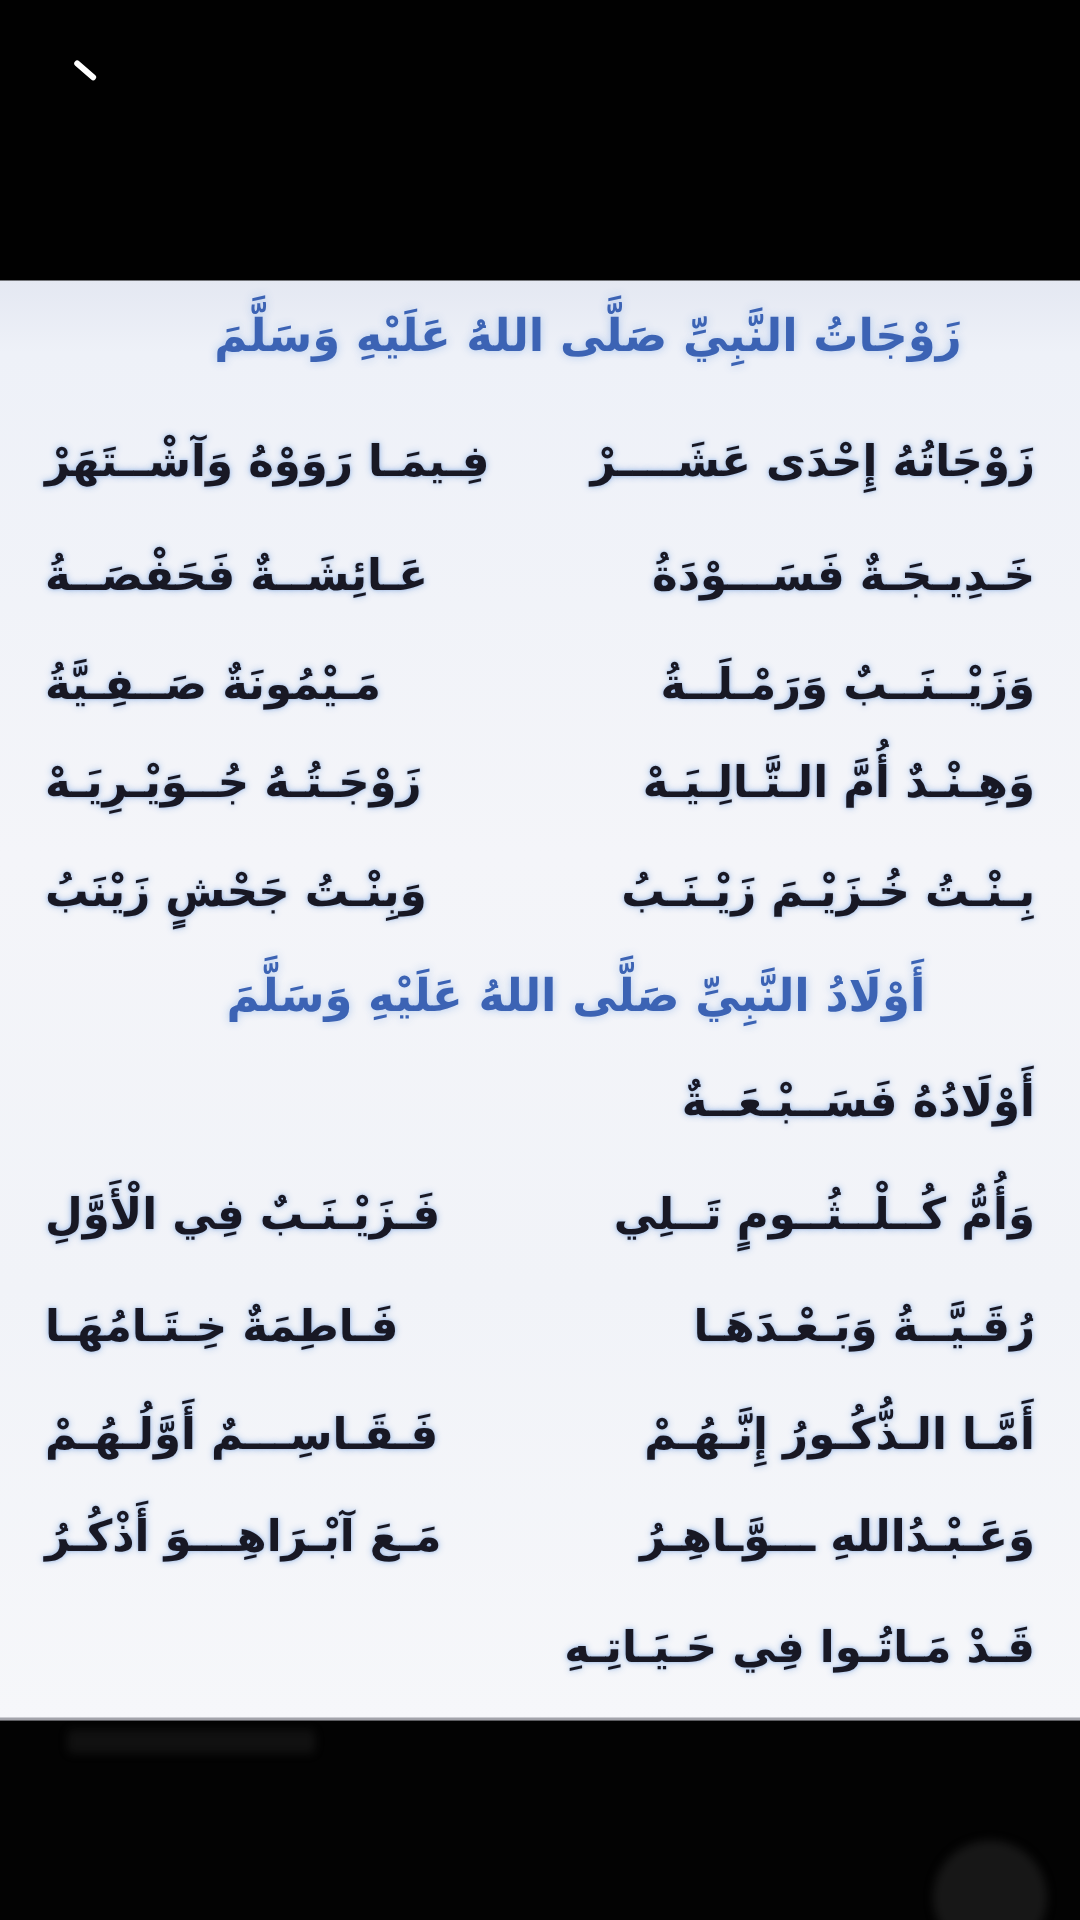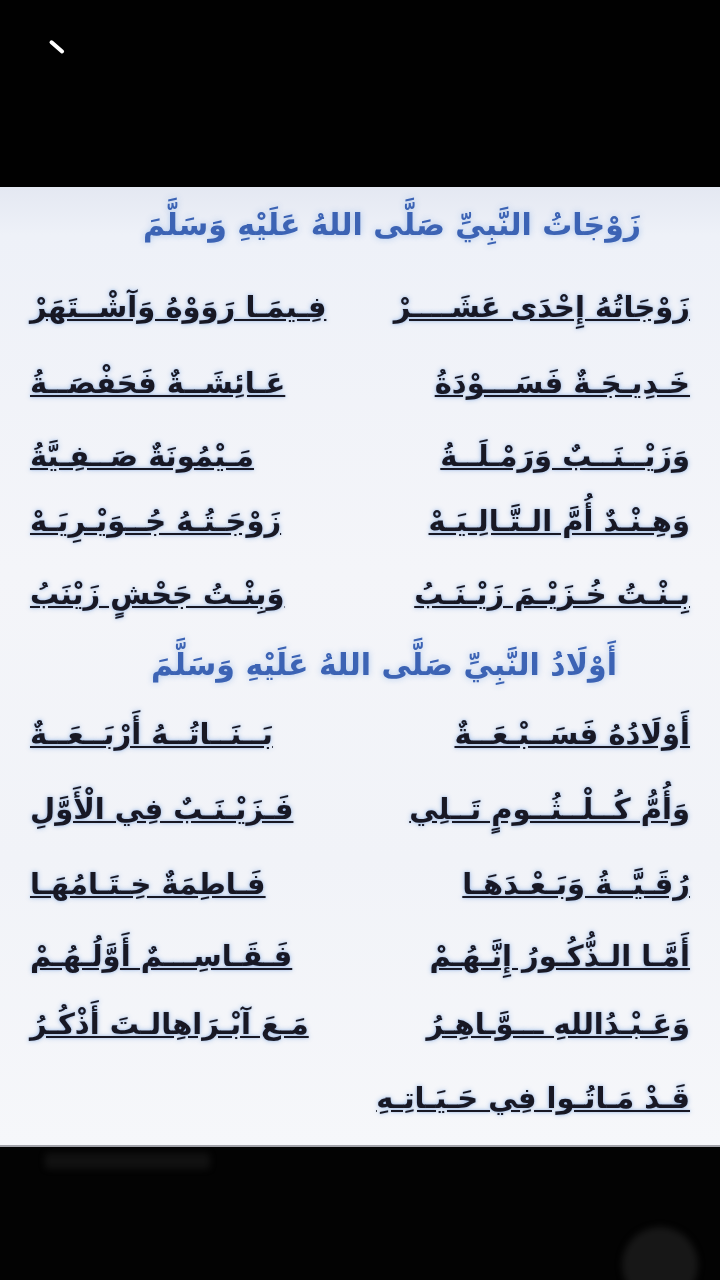--- a/index.html
+++ b/index.html
@@ -67,21 +67,21 @@
     display: flex;
     justify-content: space-between;
     direction: rtl;
     color: #181824;
     font-weight: bold;
     font-size: 29px;
     line-height: 56px;
     white-space: nowrap;
     text-shadow: 0 0 5px rgba(152, 183, 230, 0.9), 0 0 2px rgba(152, 183, 230, 0.7);
   }
-  .hemistich { display: inline-block; text-decoration: underline; }
+  .hemistich { display: inline-block; }
   .t1  { top: 196px; margin-left: 32px; }
   .r1  { top: 279px; }
   .r2  { top: 355px; }
   .r3  { top: 428px; }
   .r4  { top: 493px; }
   .r5  { top: 566px; }
   .t2  { top: 636px; padding-left: 24px; }
   .r6  { top: 706px; }
   .r7  { top: 781px; }
   .r8  { top: 856px; }
@@ -157,37 +157,36 @@
   </div>
   <div class="verse-row r5">
     <span class="hemistich">بِـنْـتُ خُـزَيْـمَ زَيْـنَـبُ</span>
     <span class="hemistich">وَبِنْـتُ جَحْشٍ زَيْنَبُ</span>
   </div>
 
   <div class="section-title t2">أَوْلَادُ النَّبِيِّ صَلَّى اللهُ عَلَيْهِ وَسَلَّمَ</div>
 
   <div class="verse-row r6">
     <span class="hemistich">أَوْلَادُهُ فَسَــبْـعَــةٌ</span>
-    <span class="hemistich">بَــنَــاتُــهُ أَرْبَــعَــةٌ</span>
   </div>
   <div class="verse-row r7">
     <span class="hemistich">وَأُمُّ كُــلْــثُــومٍ تَــلِي</span>
     <span class="hemistich">فَـزَيْـنَـبٌ فِي الْأَوَّلِ</span>
   </div>
   <div class="verse-row r8">
     <span class="hemistich">رُقَـيَّــةُ وَبَـعْـدَهَـا</span>
     <span class="hemistich">فَـاطِمَةٌ خِـتَـامُهَـا</span>
   </div>
   <div class="verse-row r9">
     <span class="hemistich">أَمَّـا الـذُّكُـورُ إِنَّـهُـمْ</span>
     <span class="hemistich">فَـقَـاسِـــمٌ أَوَّلُـهُـمْ</span>
   </div>
   <div class="verse-row r10">
     <span class="hemistich">وَعَـبْـدُاللهِ ـــوَّـاهِـرُ</span>
-    <span class="hemistich">مَـعَ آبْـرَاهِالـتَ أَذْكُـرُ</span>
+    <span class="hemistich">مَـعَ آبْـرَاهِـــوَ أَذْكُـرُ</span>
   </div>
   <div class="verse-row r11">
     <span class="hemistich">قَـدْ مَـاتُـوا فِي حَـيَـاتِـهِ</span>
   </div>
 
   <div class="bottom-bar">
     <div class="bottom-separator"></div>
     <div class="watermark-smudge"></div>
     <div class="faint-circle"></div>
   </div>

